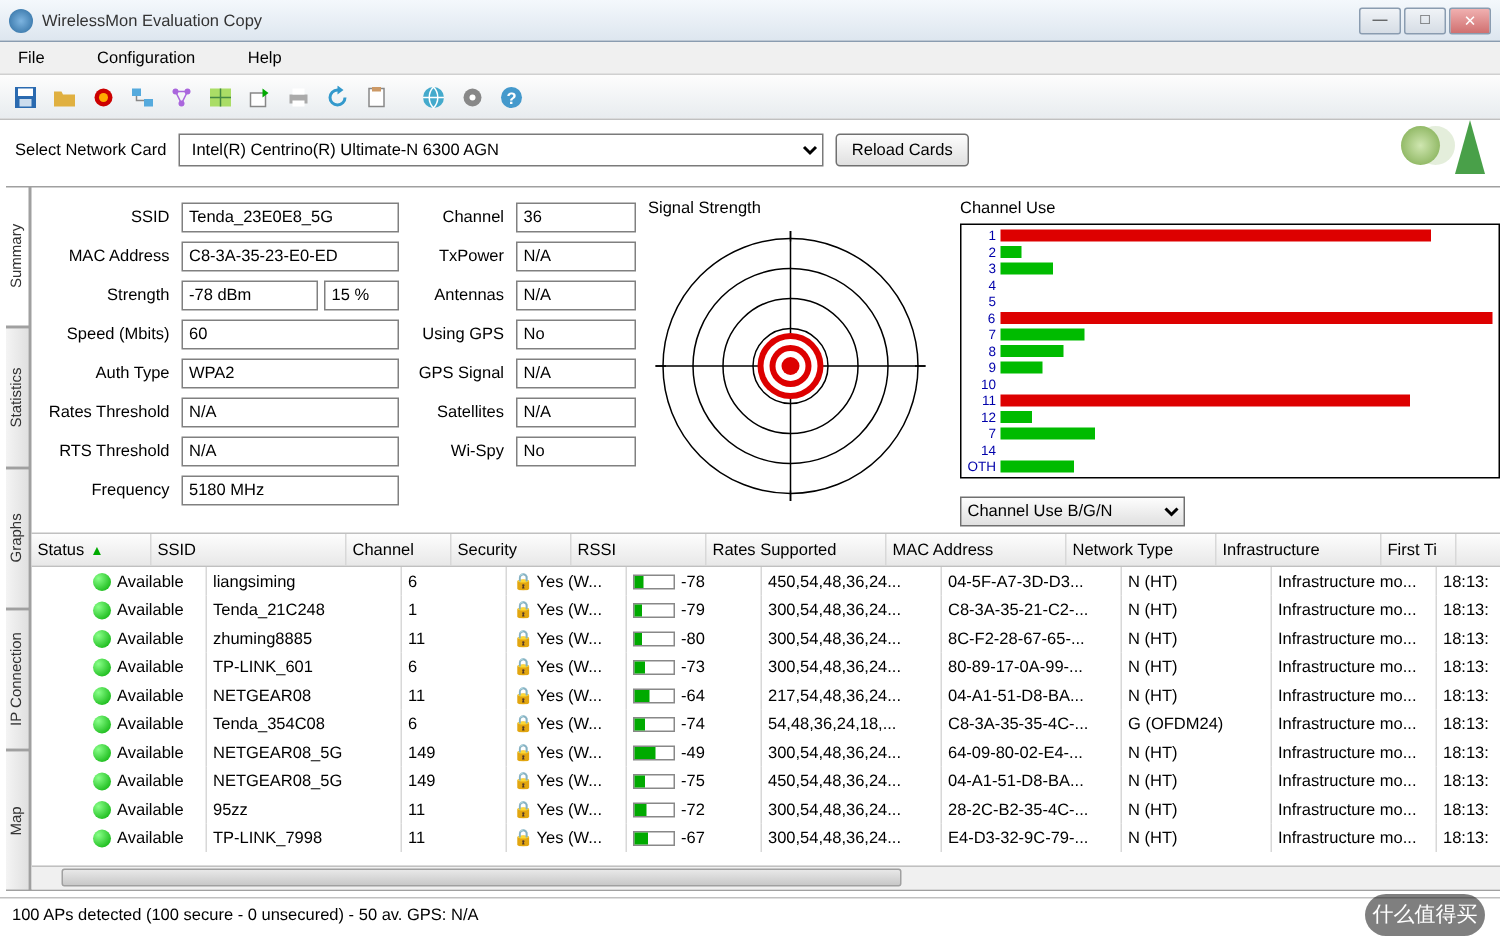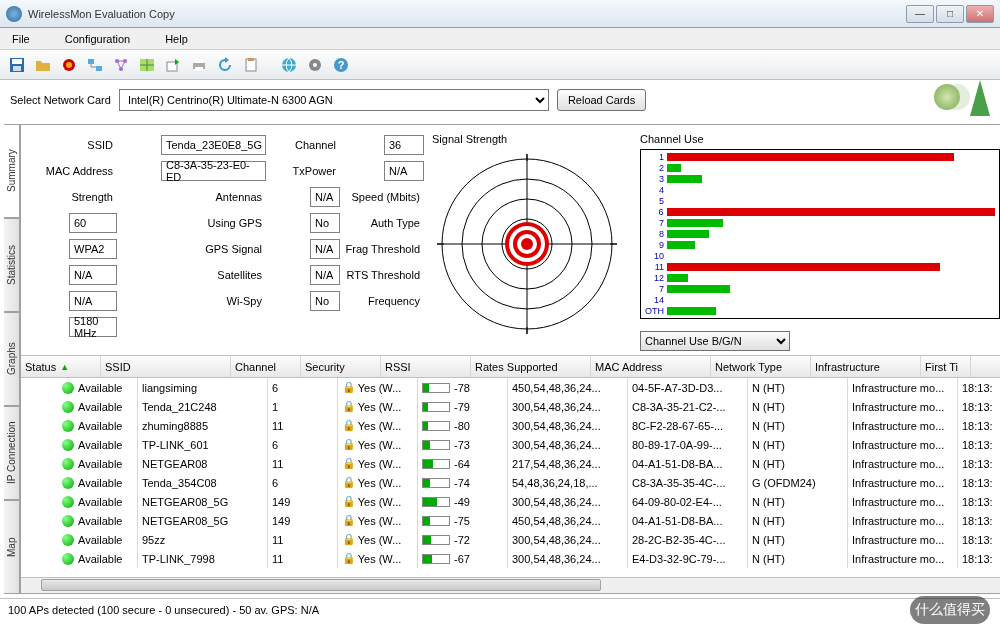--- a/index.html
+++ b/index.html
@@ -36,21 +36,21 @@
 .vtabs { width: 22px; display: flex; flex-direction: column; }
 .vtab { flex: 1; writing-mode: vertical-rl; transform: rotate(180deg); text-align: center; background: linear-gradient(to left,#f4f4f4,#e0e0e0); border: 1px solid #a0a0a0; border-right: none; padding: 4px 2px; font-size: 10px; color: #333; cursor: default; }
 .vtab.active { background: #fff; font-weight: normal; }
 
 .panel { flex: 1; border: 1px solid #a0a0a0; background: #fff; display: flex; flex-direction: column; }
 
 
 .info { display: flex; height: 230px; padding: 8px; gap: 8px; }
 .fields { display: grid; grid-template-columns: 88px 145px 70px 80px; grid-auto-rows: 24px; gap: 2px 4px; align-items: center; }
 .fields .lbl { text-align: right; color: #000; padding-right: 4px; }
-.fields .val { background: #fff; border: 1px solid #808080; height: 20px; padding: 2px 4px; color: #000; display: flex; align-items: center; margin-left: 40px; }
+.fields .val { background: #fff; border: 1px solid #808080; height: 20px; padding: 2px 4px; color: #000; display: flex; align-items: center; }
 .strength-row { display:flex; gap:4px; }
 .strength-row .val { flex:1; }
 
 .signal { flex: 0 0 200px; }
 .signal .caption { color:#000; margin-bottom:4px; }
 .radar { width: 190px; height: 190px; position: relative; }
 .radar svg { width: 100%; height: 100%; }
 
 .chanuse { flex: 1; }
 .chanuse .caption { color:#000; margin-bottom:4px; }
@@ -209,31 +209,35 @@
       <div class="fields">
         <div class="lbl">SSID</div>
           <div class="val">Tenda_23E0E8_5G</div>
         <div class="lbl">Channel</div>
           <div class="val">36</div>
         <div class="lbl">MAC Address</div>
           <div class="val">C8-3A-35-23-E0-ED</div>
         <div class="lbl">TxPower</div>
           <div class="val">N/A</div>
         <div class="lbl">Strength</div>
+        <div class="strength-row">
+            <div class="val">-78 dBm</div>
+            <div class="val" style="width:50px;flex:none">15 %</div>
+          </div>
         <div class="lbl">Antennas</div>
           <div class="val">N/A</div>
         <div class="lbl">Speed (Mbits)</div>
           <div class="val">60</div>
         <div class="lbl">Using GPS</div>
           <div class="val">No</div>
         <div class="lbl">Auth Type</div>
           <div class="val">WPA2</div>
         <div class="lbl">GPS Signal</div>
           <div class="val">N/A</div>
-        <div class="lbl">Frag Threshold</div>
+        <div class="lbl">Rates Threshold</div>
           <div class="val">N/A</div>
         <div class="lbl">Satellites</div>
           <div class="val">N/A</div>
         <div class="lbl">RTS Threshold</div>
           <div class="val">N/A</div>
         <div class="lbl">Wi-Spy</div>
           <div class="val">No</div>
         <div class="lbl">Frequency</div>
           <div class="val">5180 MHz</div>
       </div>

